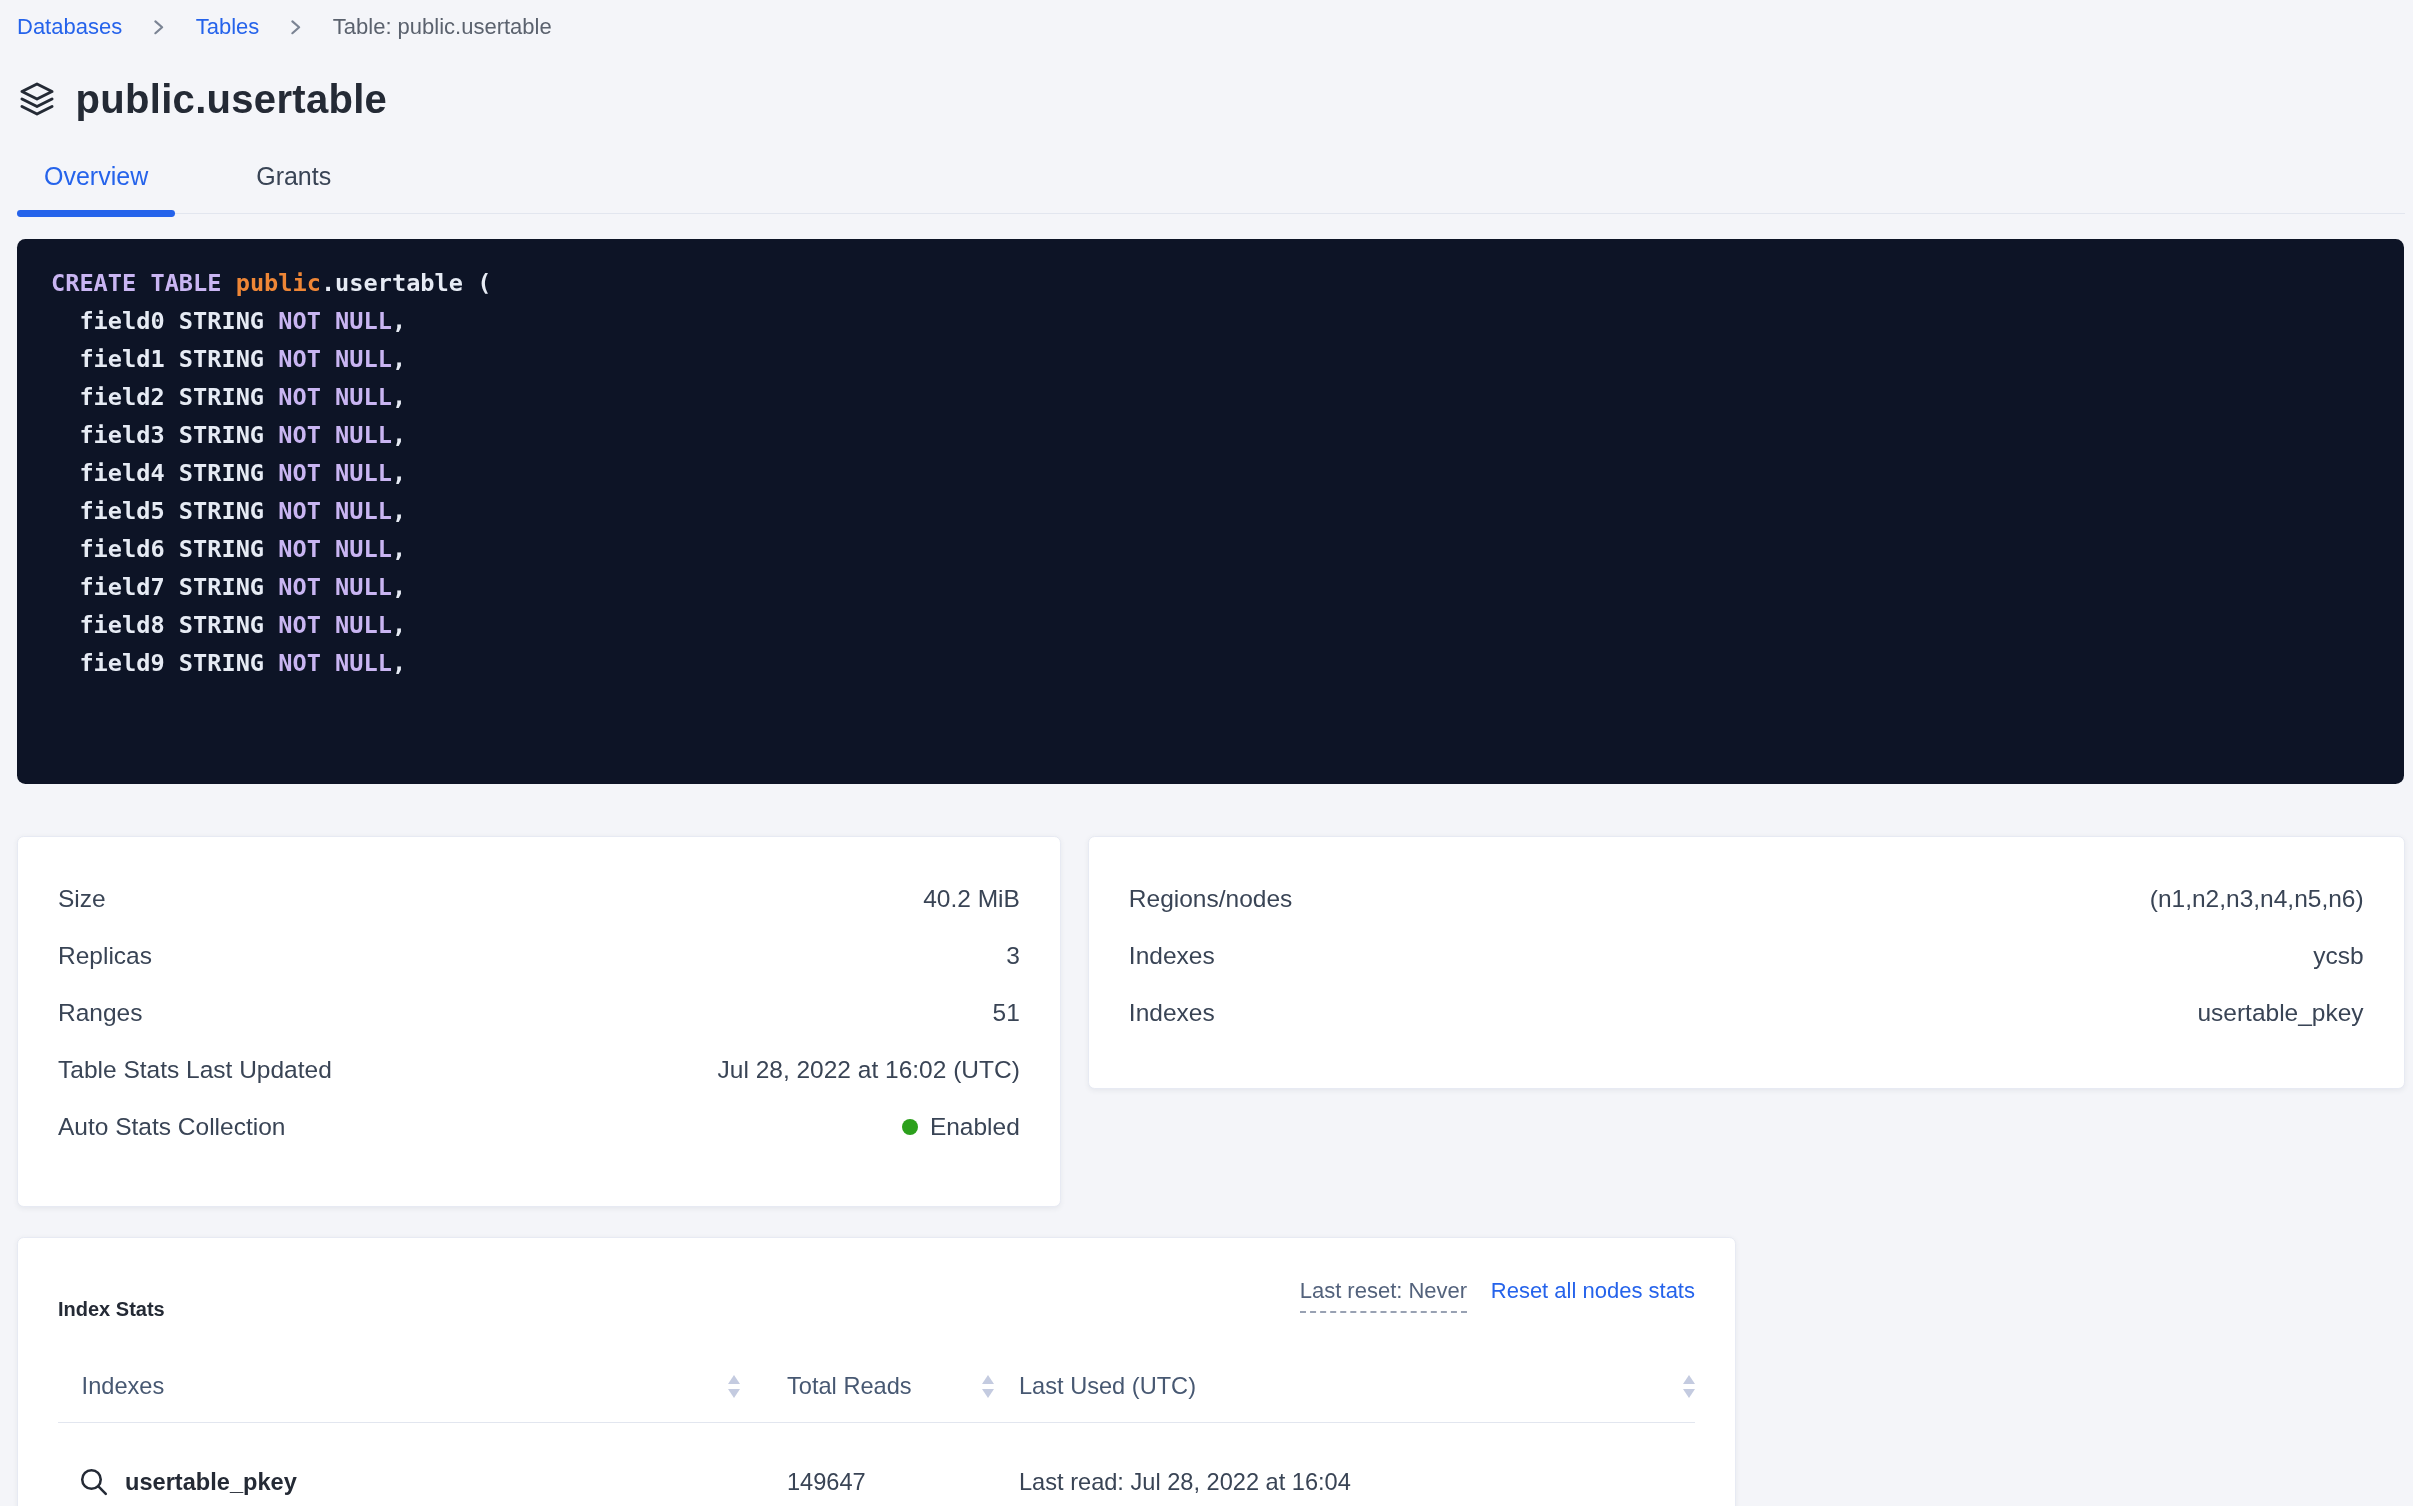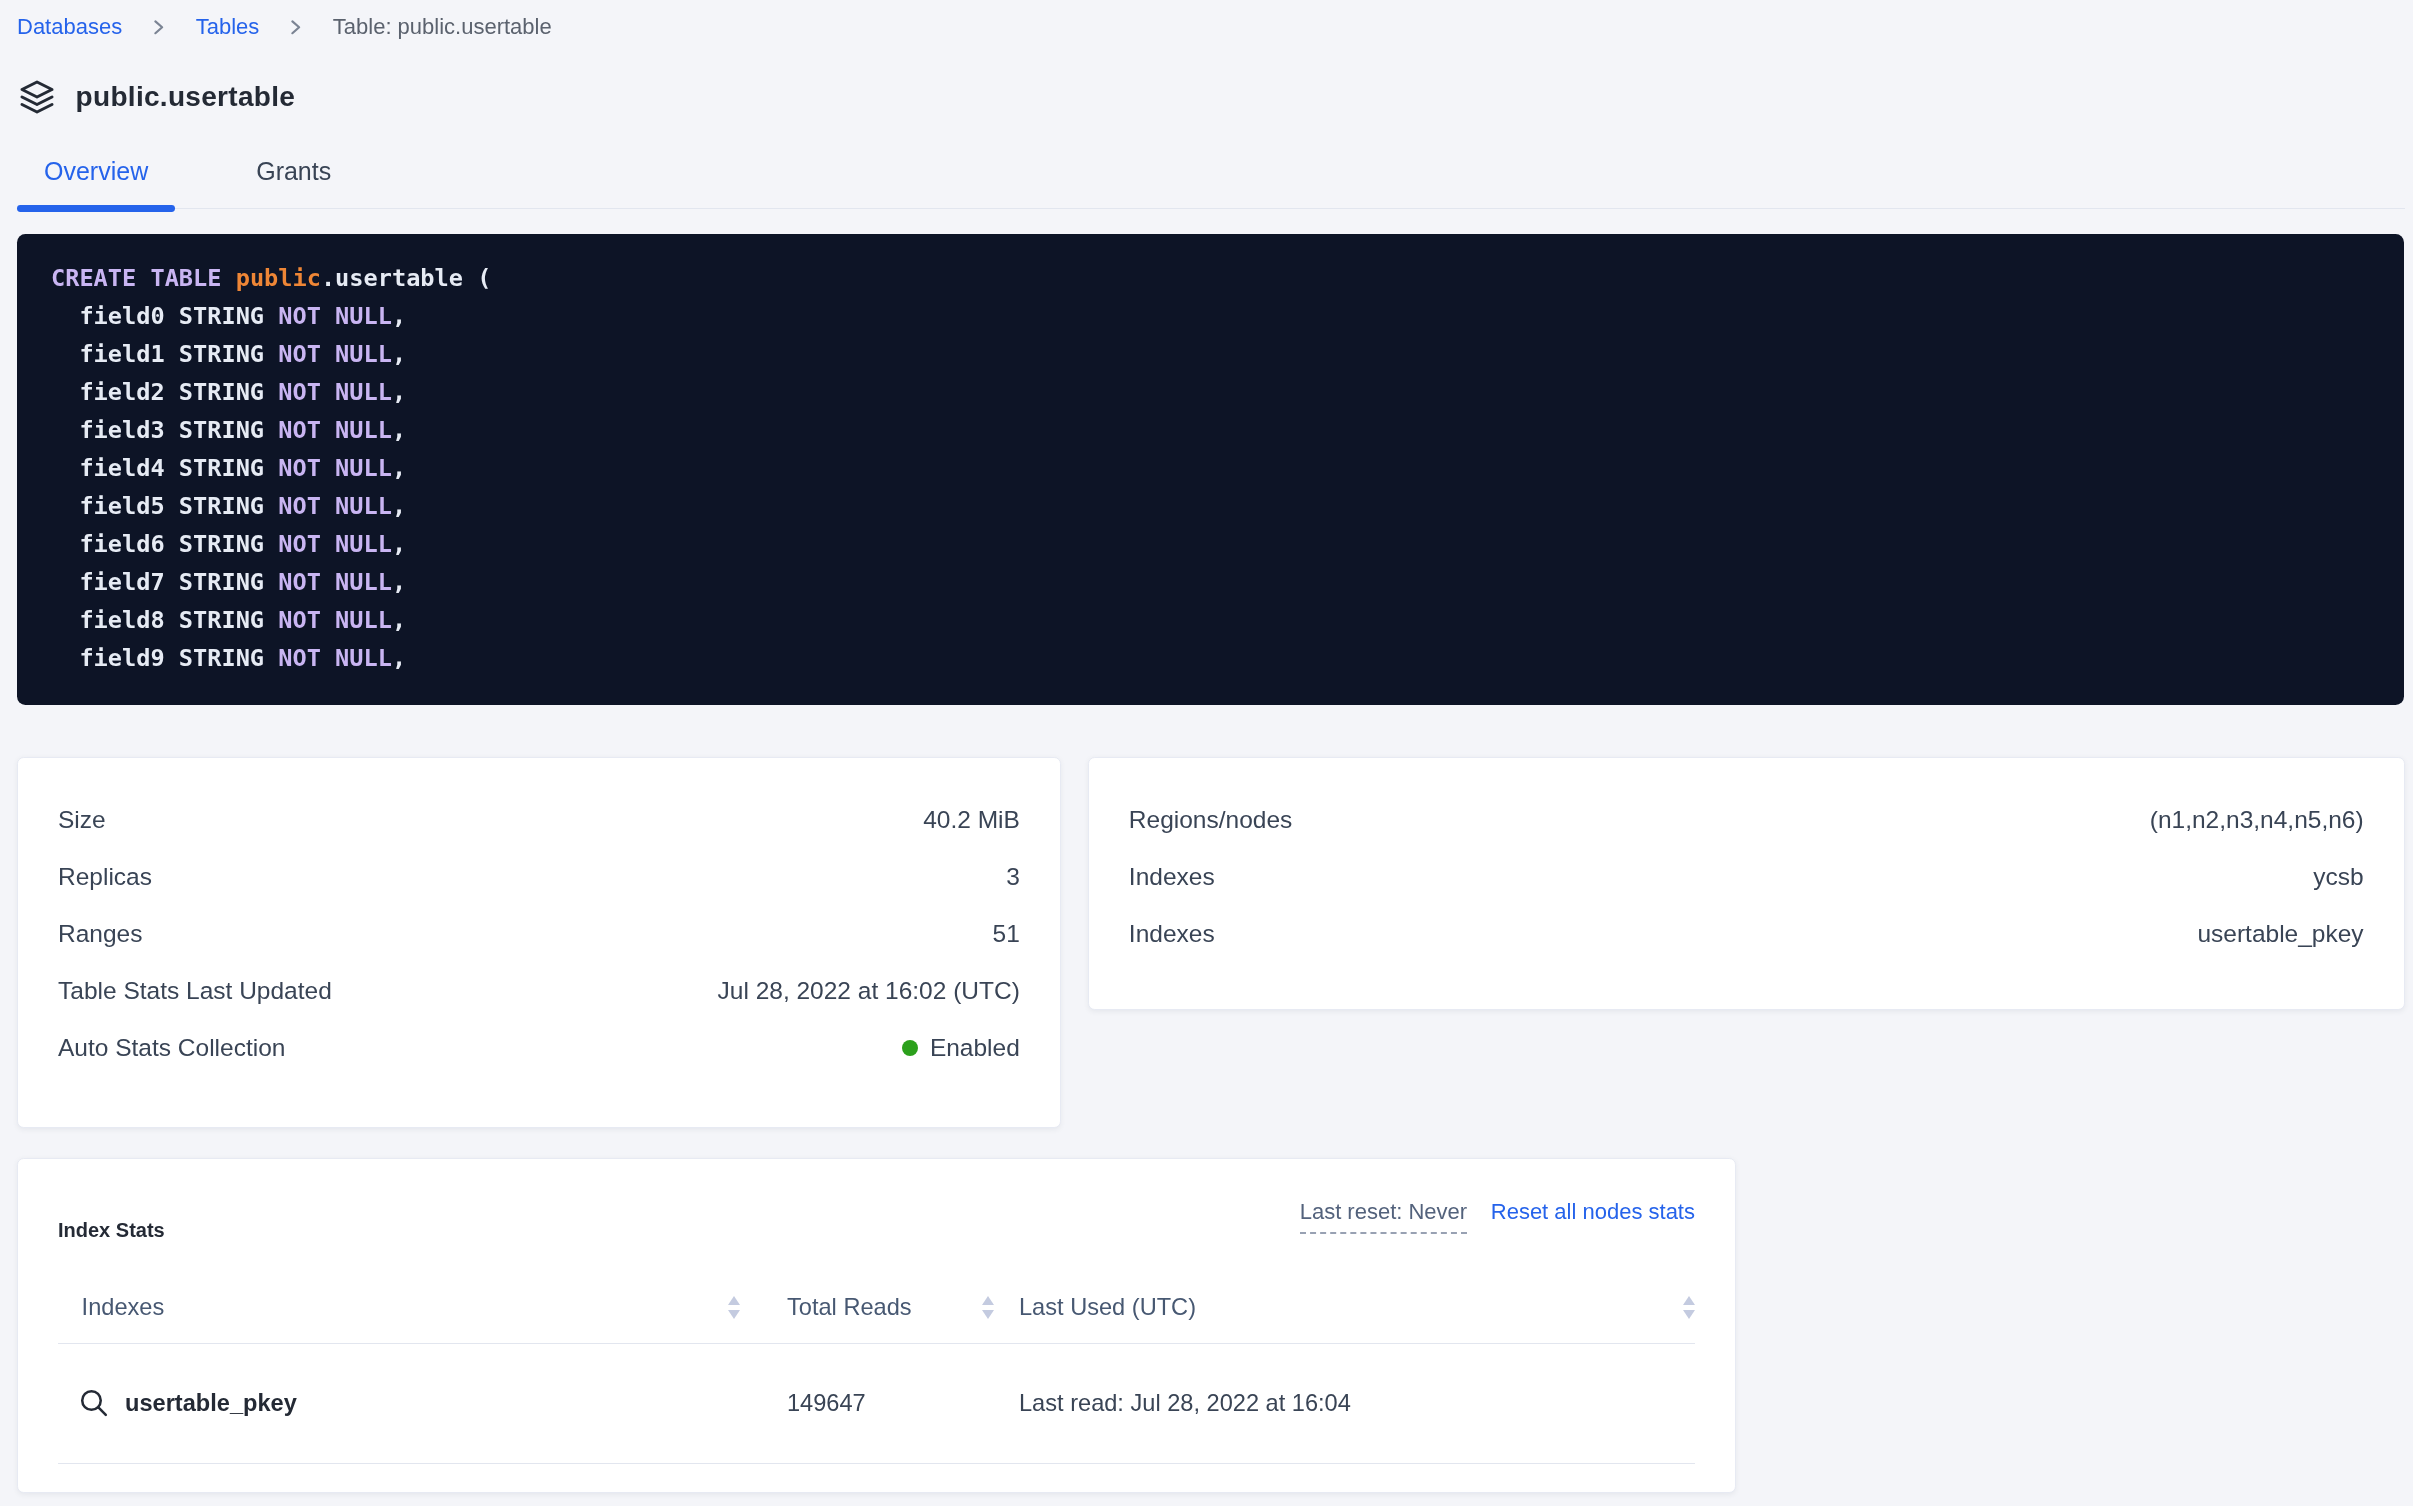--- a/index.html
+++ b/index.html
@@ -9,30 +9,30 @@
   .content { padding:11.8px 8.4px 0 17px; }
 
   
   .breadcrumb { display:flex; align-items:center; gap:30px; font-size:22px; height:30px; }
   .crumb-link { color:#2563eb; cursor:pointer; }
   .crumb-current { color:#5b626e; }
   .crumb-sep { display:flex; align-items:center; }
 
   
   .title-row { display:flex; align-items:center; gap:18.6px; margin-top:35px; }
-  .title-row h1 { font-size:28px; font-weight:700; color:#242a35; letter-spacing:0.3px; }
+  .title-row h1 { font-size:40px; font-weight:700; color:#242a35; letter-spacing:0.3px; }
 
   
   .tabs { display:flex; margin-top:30px; width:2388px; border-bottom:1.7px solid #e2e6ef; }
   .tab { position:relative; padding:10px 27px 22px; font-size:25px; color:#394455; margin-right:54px; cursor:pointer; }
   .tab.active { color:#2563eb; }
   .tab.active::after { content:""; position:absolute; left:0; right:0; bottom:-4.2px; height:6.7px; border-radius:3.4px; background:#2563eb; }
 
   
-  .codeblock { margin-top:25px; width:2387px; height:471px; background:#0d1426; border-radius:8.4px;
+  .codeblock { margin-top:25px; width:2387px; height:545px; background:#0d1426; border-radius:8.4px;
                padding:25px 34px; overflow:hidden;
                font-family:"DejaVu Sans Mono", monospace; font-size:23.6px; font-weight:700; }
   .code-line { height:38px; line-height:38px; white-space:pre; }
   .tok-kw { color:#c9b5f2; }
   .tok-schema { color:#ee8636; }
   .tok-plain { color:#e6ebf4; }
 
   
   .cards-row { display:flex; gap:27px; margin-top:52px; align-items:flex-start; }
   .card { background:#ffffff; border:0.8px solid #e7eaf3; border-radius:6.7px; box-shadow:0 1.7px 5px rgba(60,66,87,.07); }

